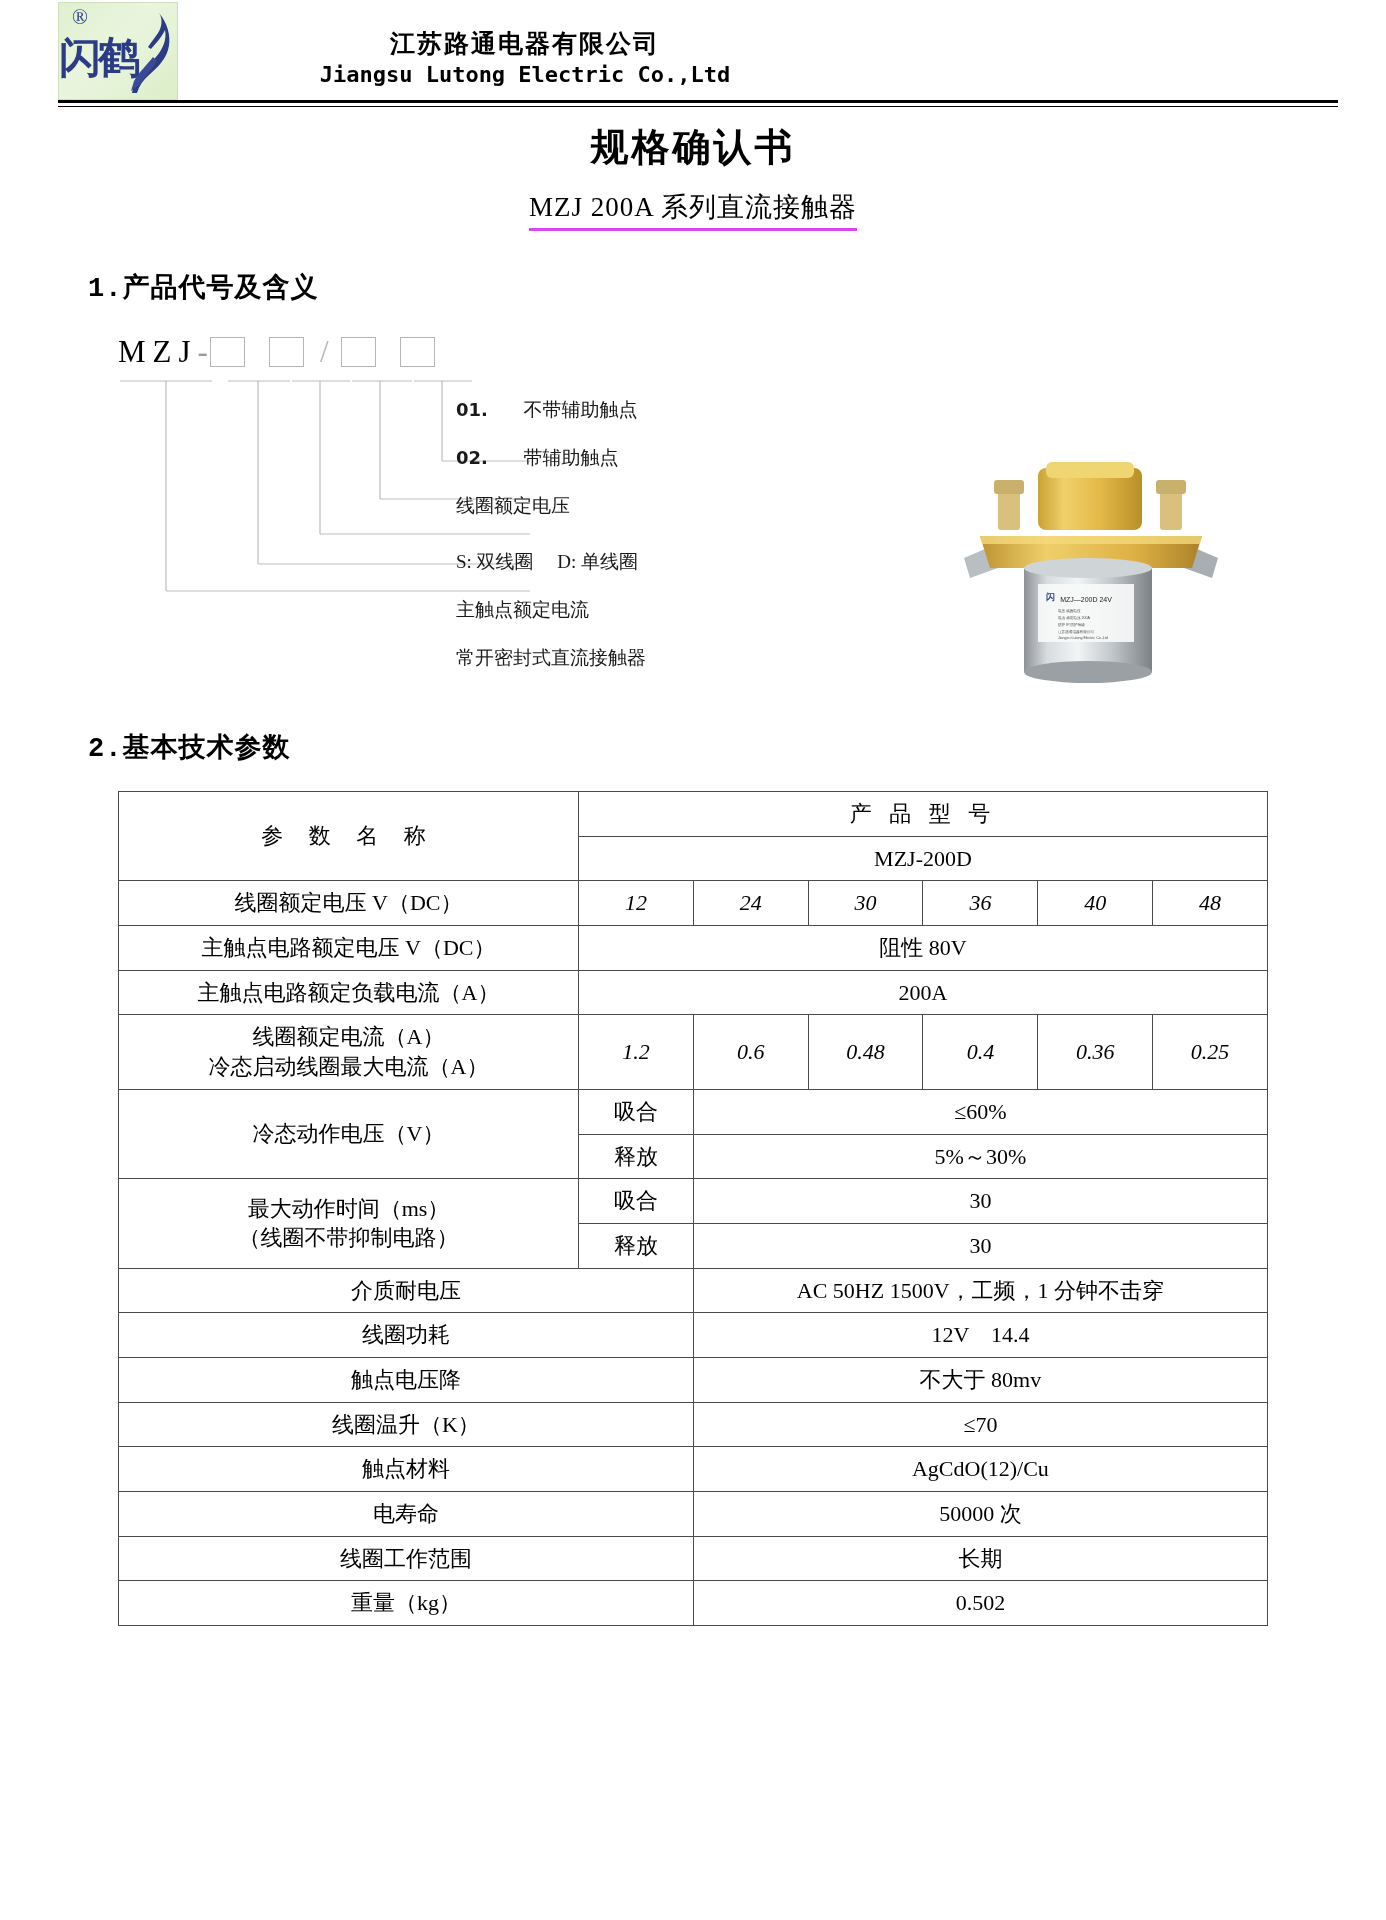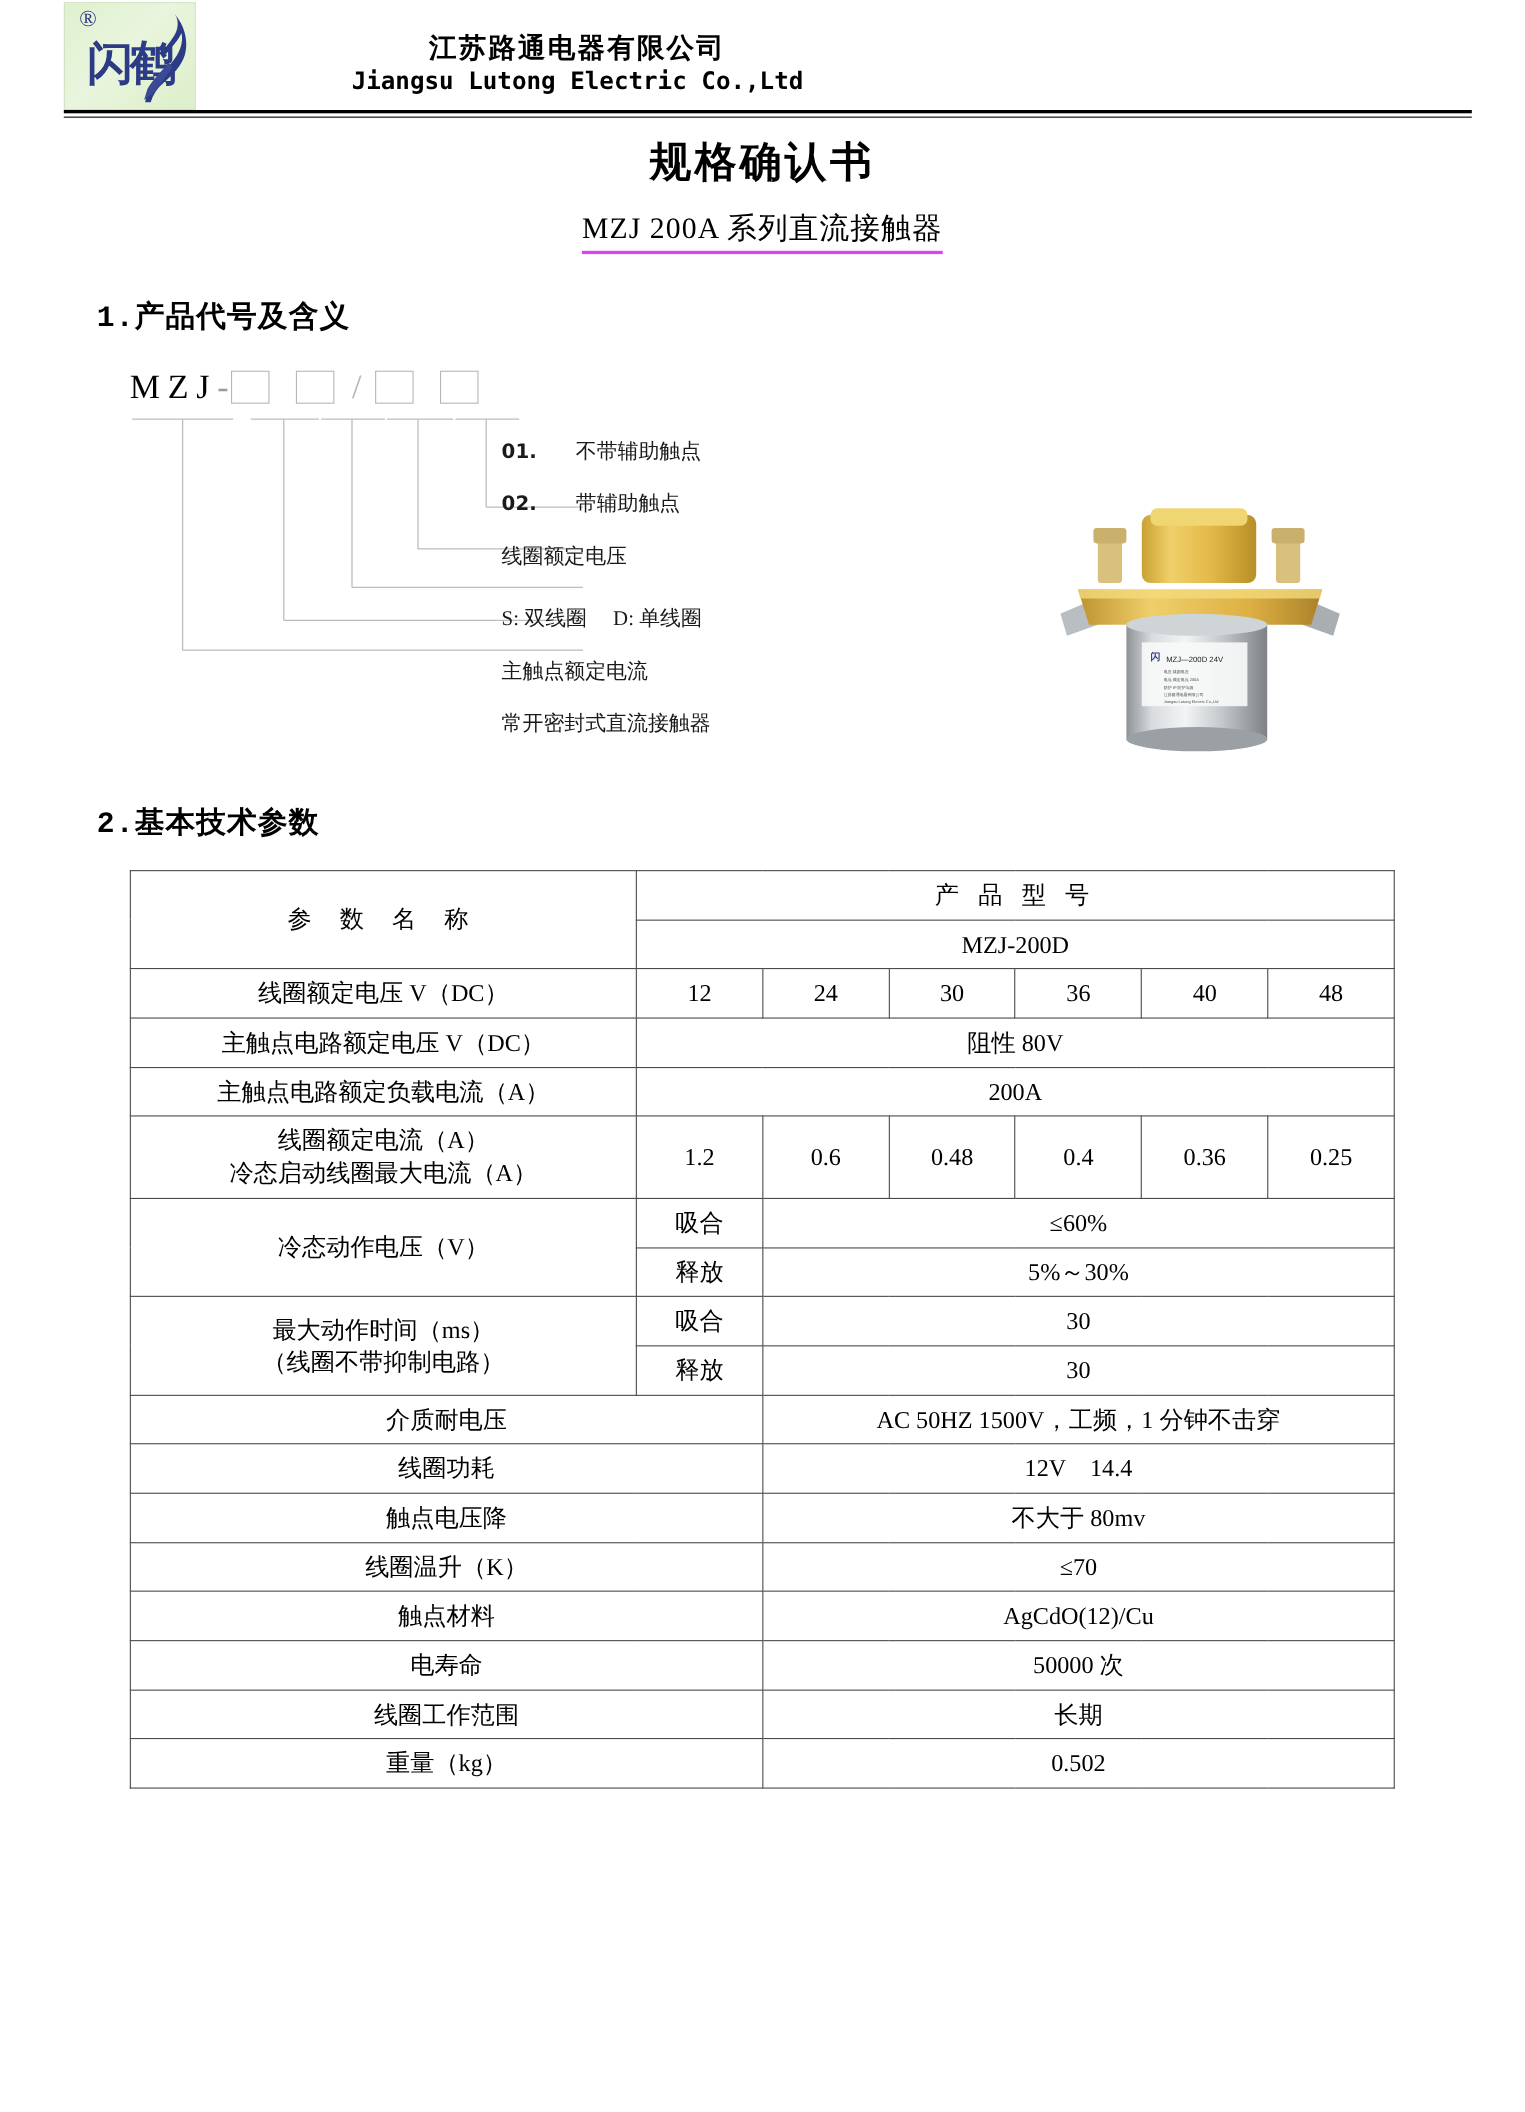--- a/index.html
+++ b/index.html
@@ -33,21 +33,21 @@
   .logo-reg {
     position: absolute;
     left: 13px; top: 4px;
     font-size: 21px;
     color: #2d3c86;
     font-family: "Liberation Serif", serif;
     line-height: 1;
   }
   .logo-cn {
     position: absolute;
-    left: 20px; top: 34px;
+    left: 0; top: 34px;
     font-size: 42px;
     font-weight: bold;
     color: #2c3b85;
     letter-spacing: -3px;
     font-family: "DejaVu Sans", sans-serif;
     line-height: 1;
     white-space: nowrap;
   }
   .logo-bird {
     position: absolute;
@@ -200,21 +200,21 @@
   }
   table.spec td {
     border: 1px solid #4a4a4a;
     text-align: center;
     vertical-align: middle;
     font-size: 22px;
     padding: 7px 4px;
     line-height: 1.35;
   }
   td.param { width: 460px; }
-  td.sub   { width: 110px; }
+  td.sub   { width: 110px; font-style: italic; }
   .wide-sp { letter-spacing: 10px; }
   .wide-sp-s { letter-spacing: 6px; }
 </style>
 </head>
 <body>
 
 <div class="header">
   <div class="logo-box">
     <div class="logo-reg">®</div>
     <div class="logo-cn">闪鹤</div>

